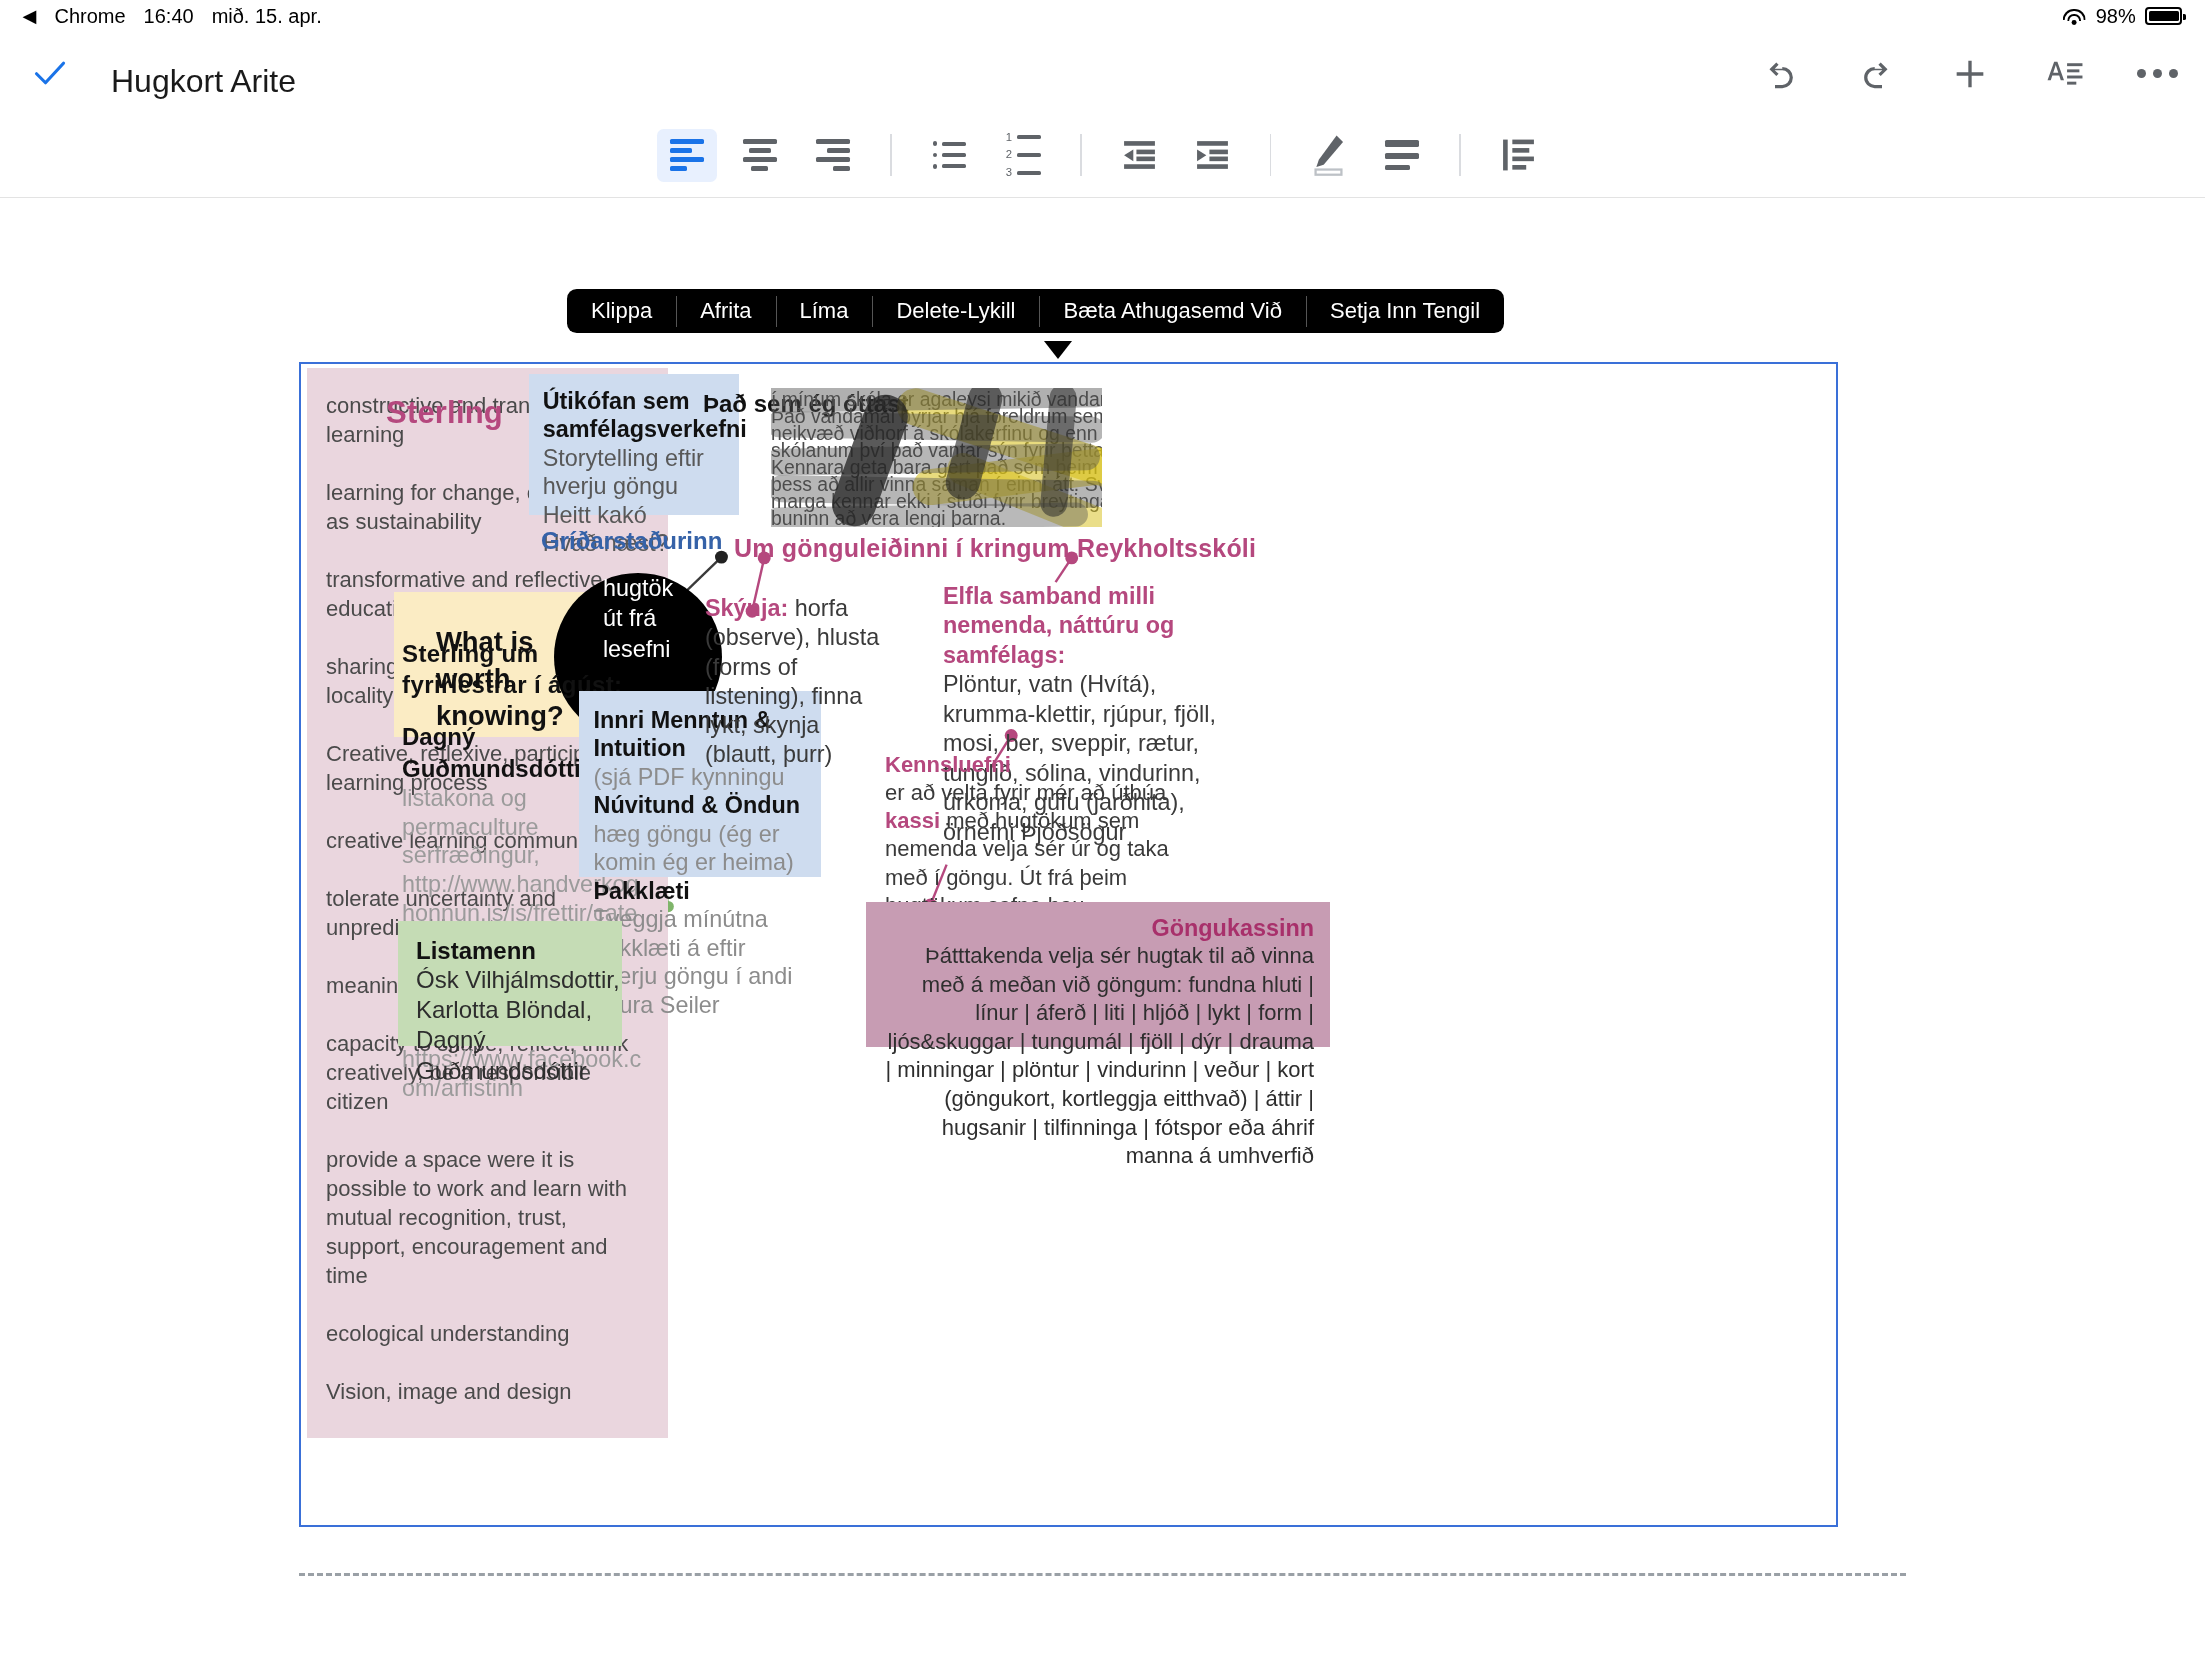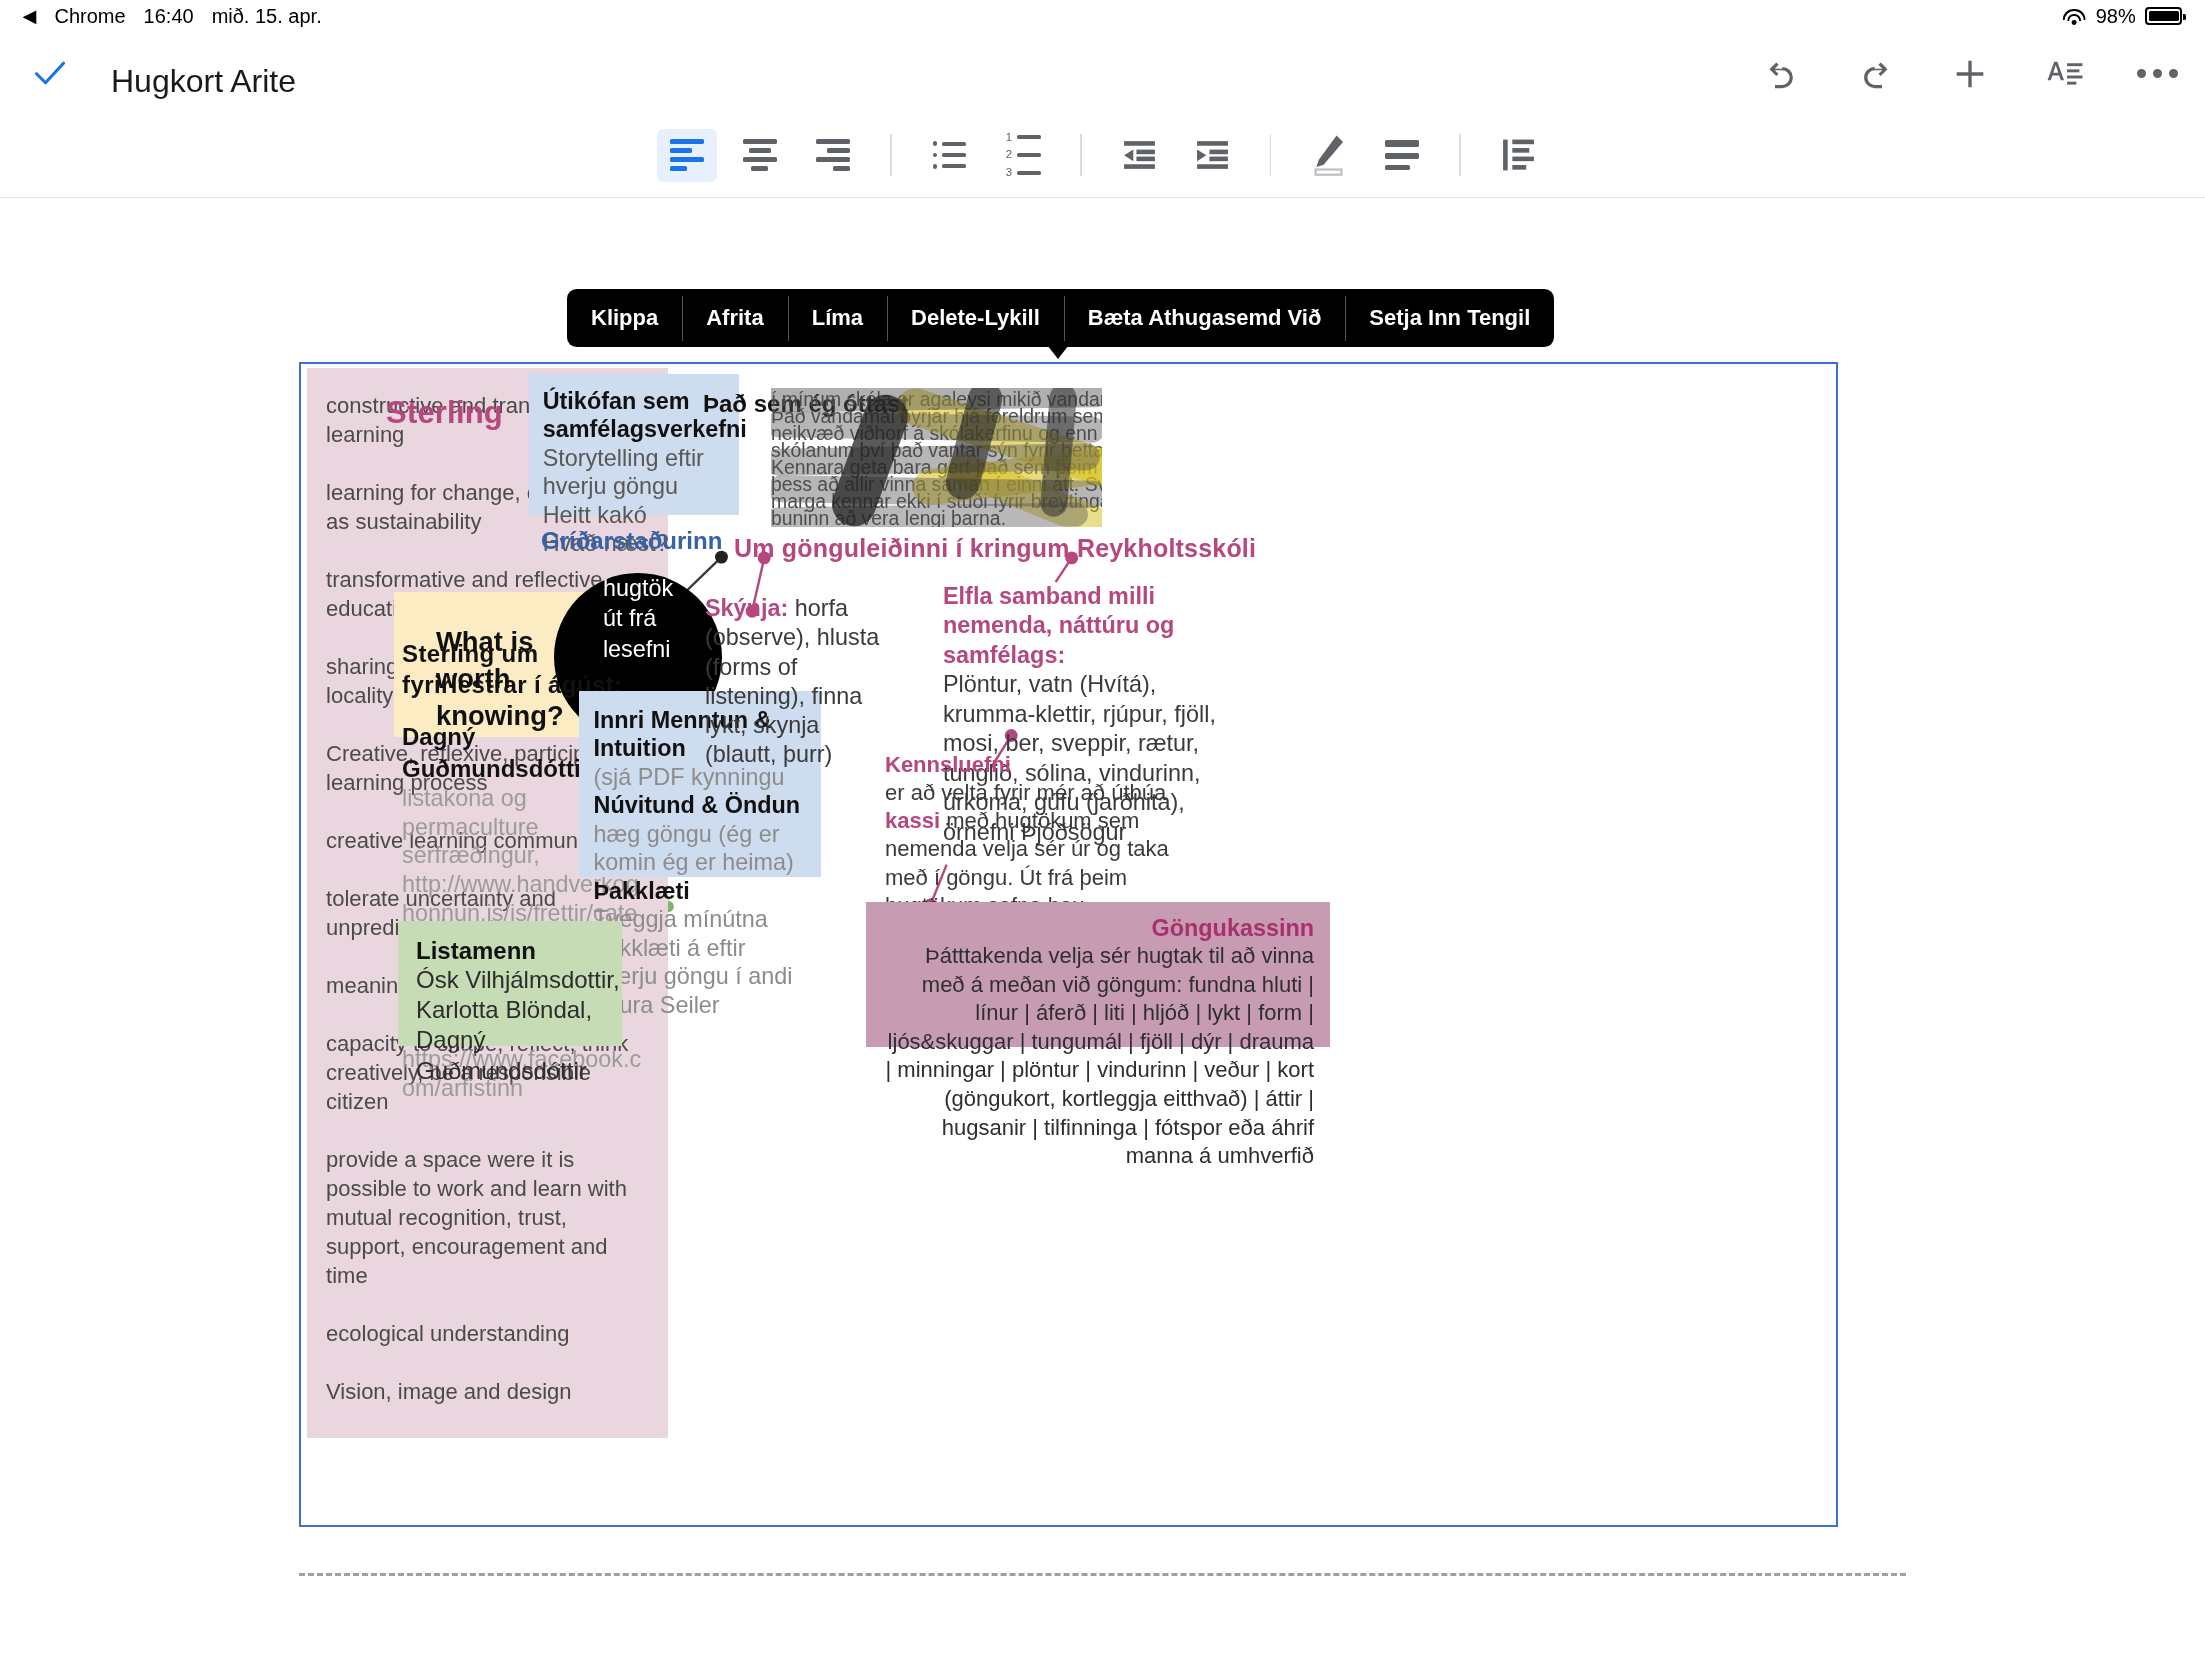--- a/index.html
+++ b/index.html
@@ -47,22 +47,22 @@
   .fbtn.active { background:#e8f0fe; }
   .bars { display:flex; flex-direction:column; gap:4px; width:34px; }
   .bars b { height:4.8px; border-radius:1.6px; background:#5f6368; display:block; }
   .bars.active b { background:#1a73e8; }
   .ul-row { display:flex; align-items:center; gap:4.8px; }
   .ul-row i { width:4.8px;height:4.8px;border-radius:50%;background:#5f6368; display:block; }
   .ul-row b { height:4px;border-radius:1.6px;background:#5f6368;display:block; }
   .num { font-size:11.3px; color:#5f6368; width:8px; text-align:right; line-height:1; }
 
   
-  .ctxmenu { position:absolute; left:567px; top:289px; height:58px;
-    background:#000; border-radius:9.7px; display:flex; align-items:stretch;font-weight:bold; }
+  .ctxmenu { position:absolute; left:567px; top:289px; height:44px;
+    background:#000; border-radius:9.7px; display:flex; align-items:stretch; }
   .ctxitem { display:flex; align-items:center; padding:0 24px; color:#fff;
     font-size:22px; position:relative; white-space:nowrap; }
   .ctxitem + .ctxitem:before { content:""; position:absolute; left:0; top:6.5px; bottom:6.5px;
     width:0.8px; background:#555; }
   .ctxcaret { position:absolute; left:1044px; top:341px; width:0;height:0;
     border-left:14.5px solid transparent; border-right:14.5px solid transparent;
     border-top:18px solid #000; }
 
   
   .page { position:absolute; left:299px; top:362px; width:1539px; height:1165px;

